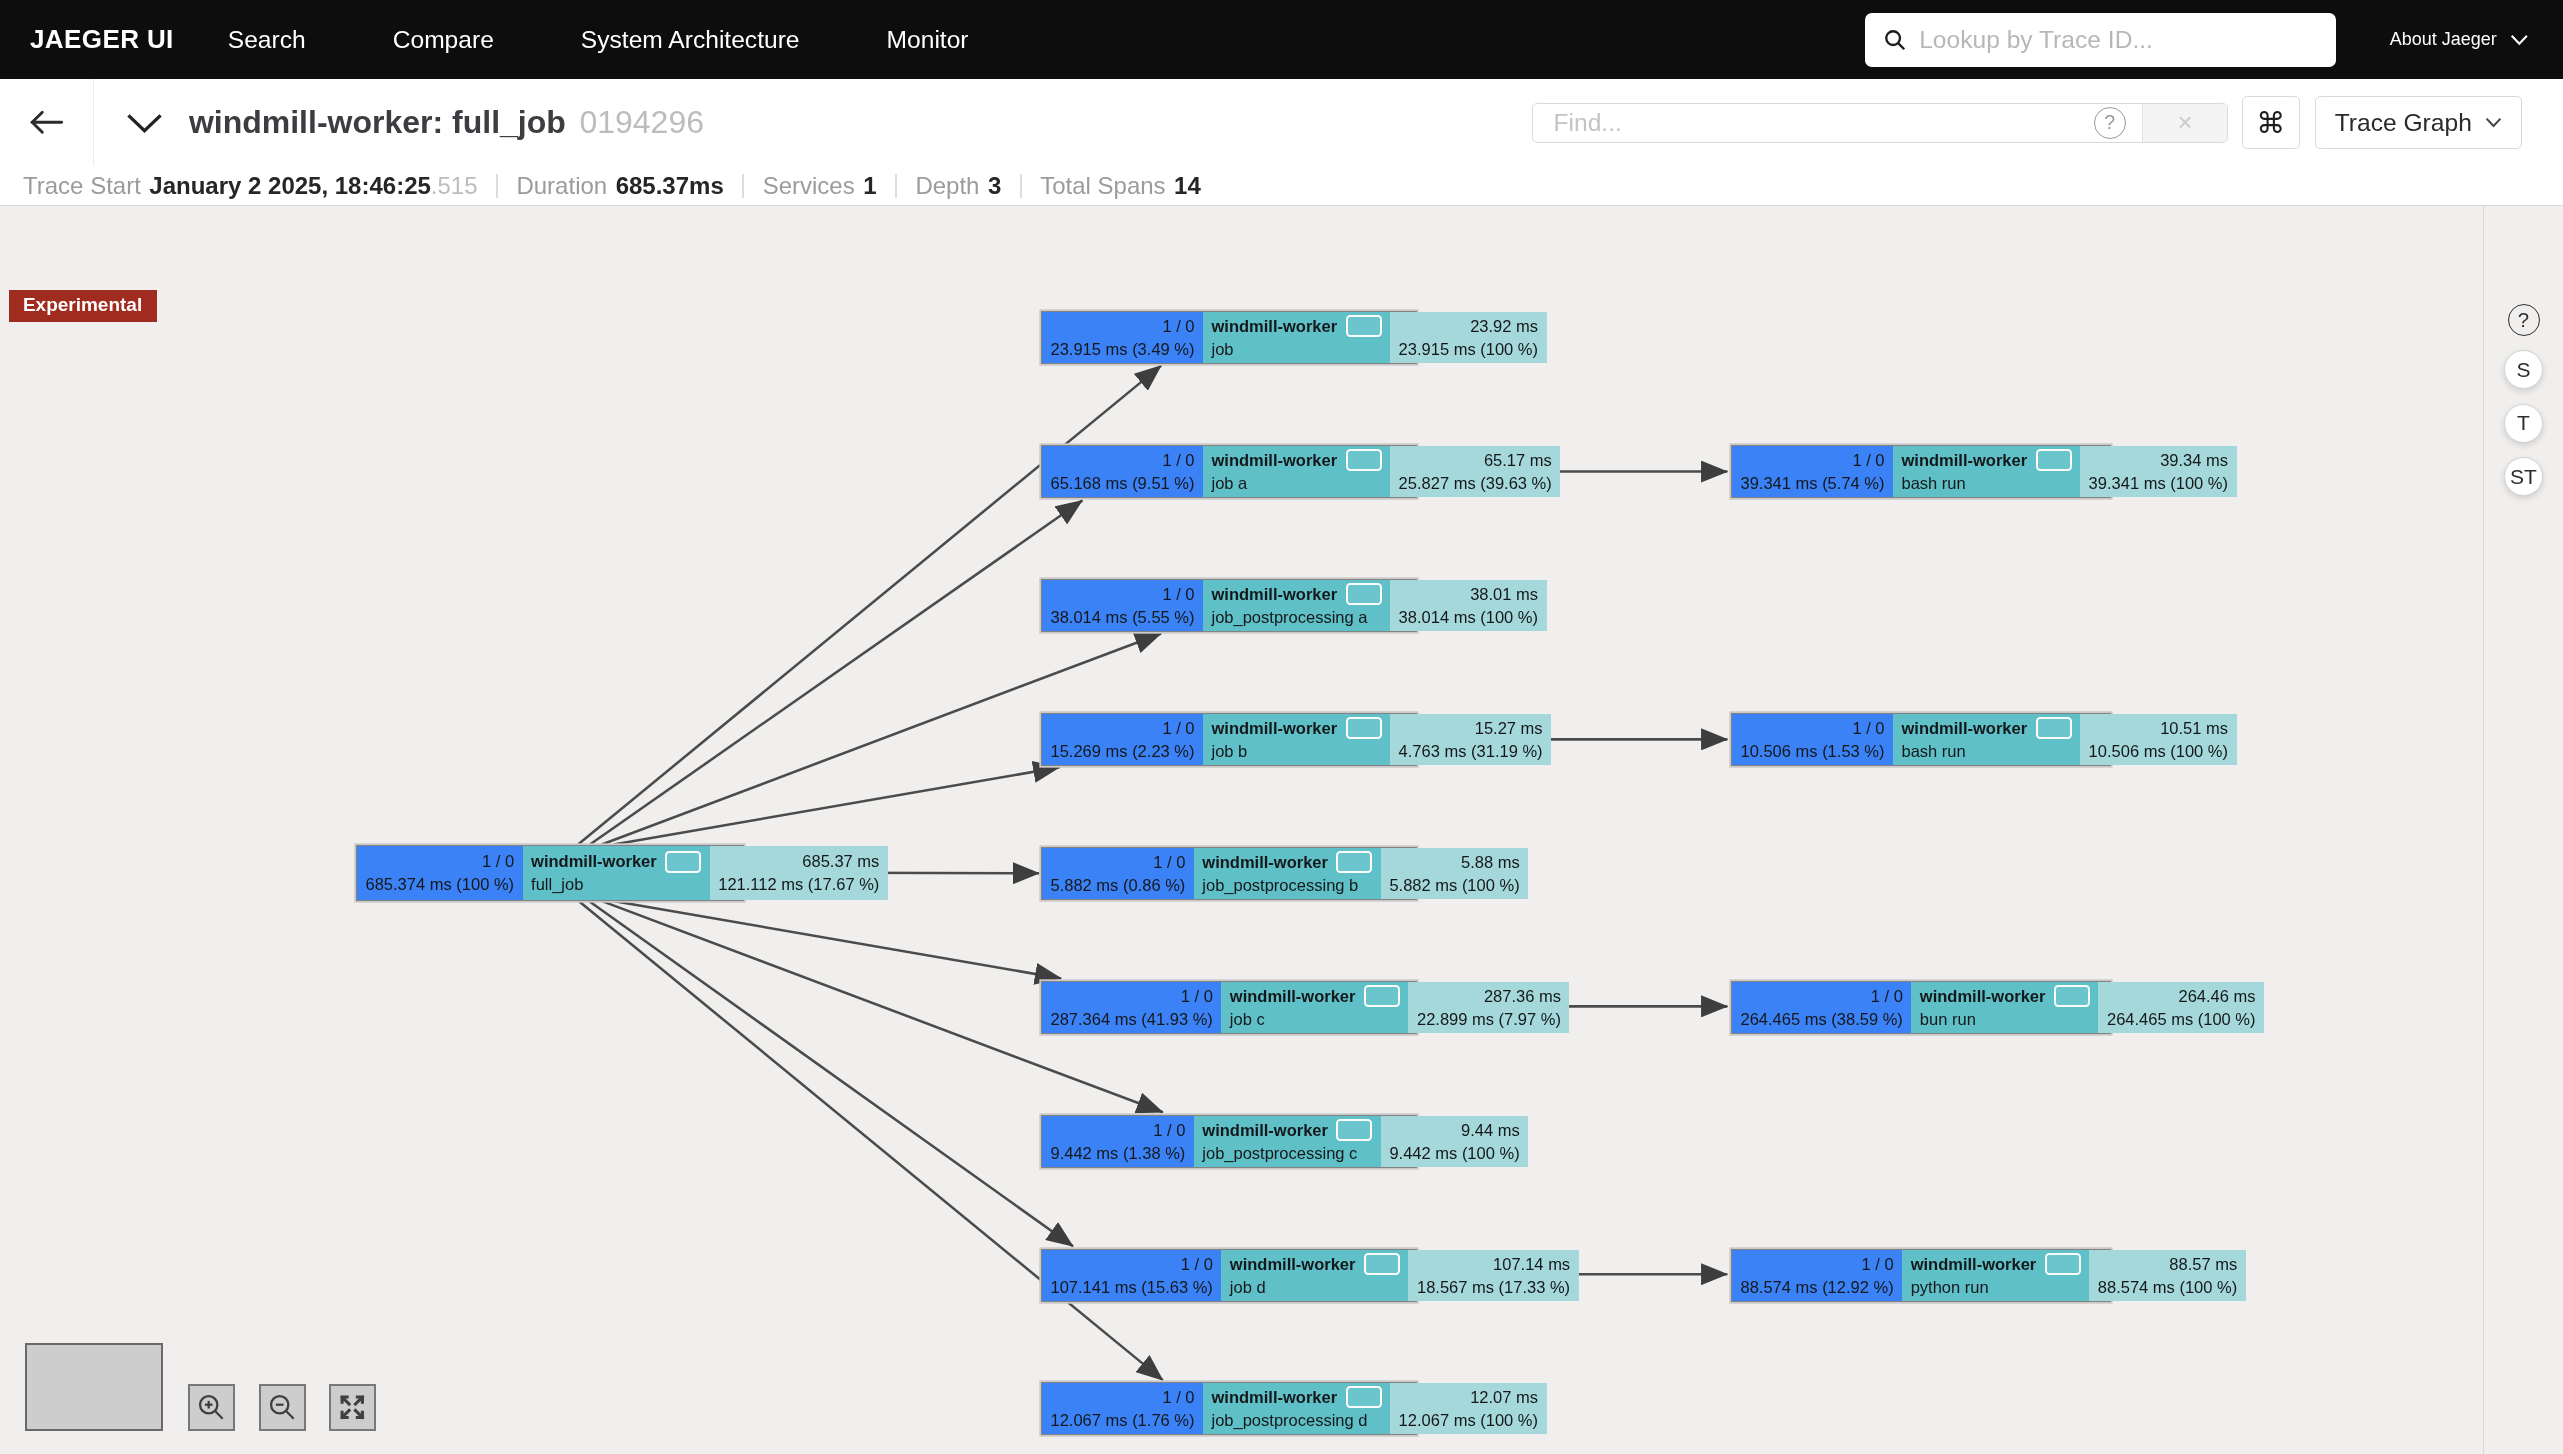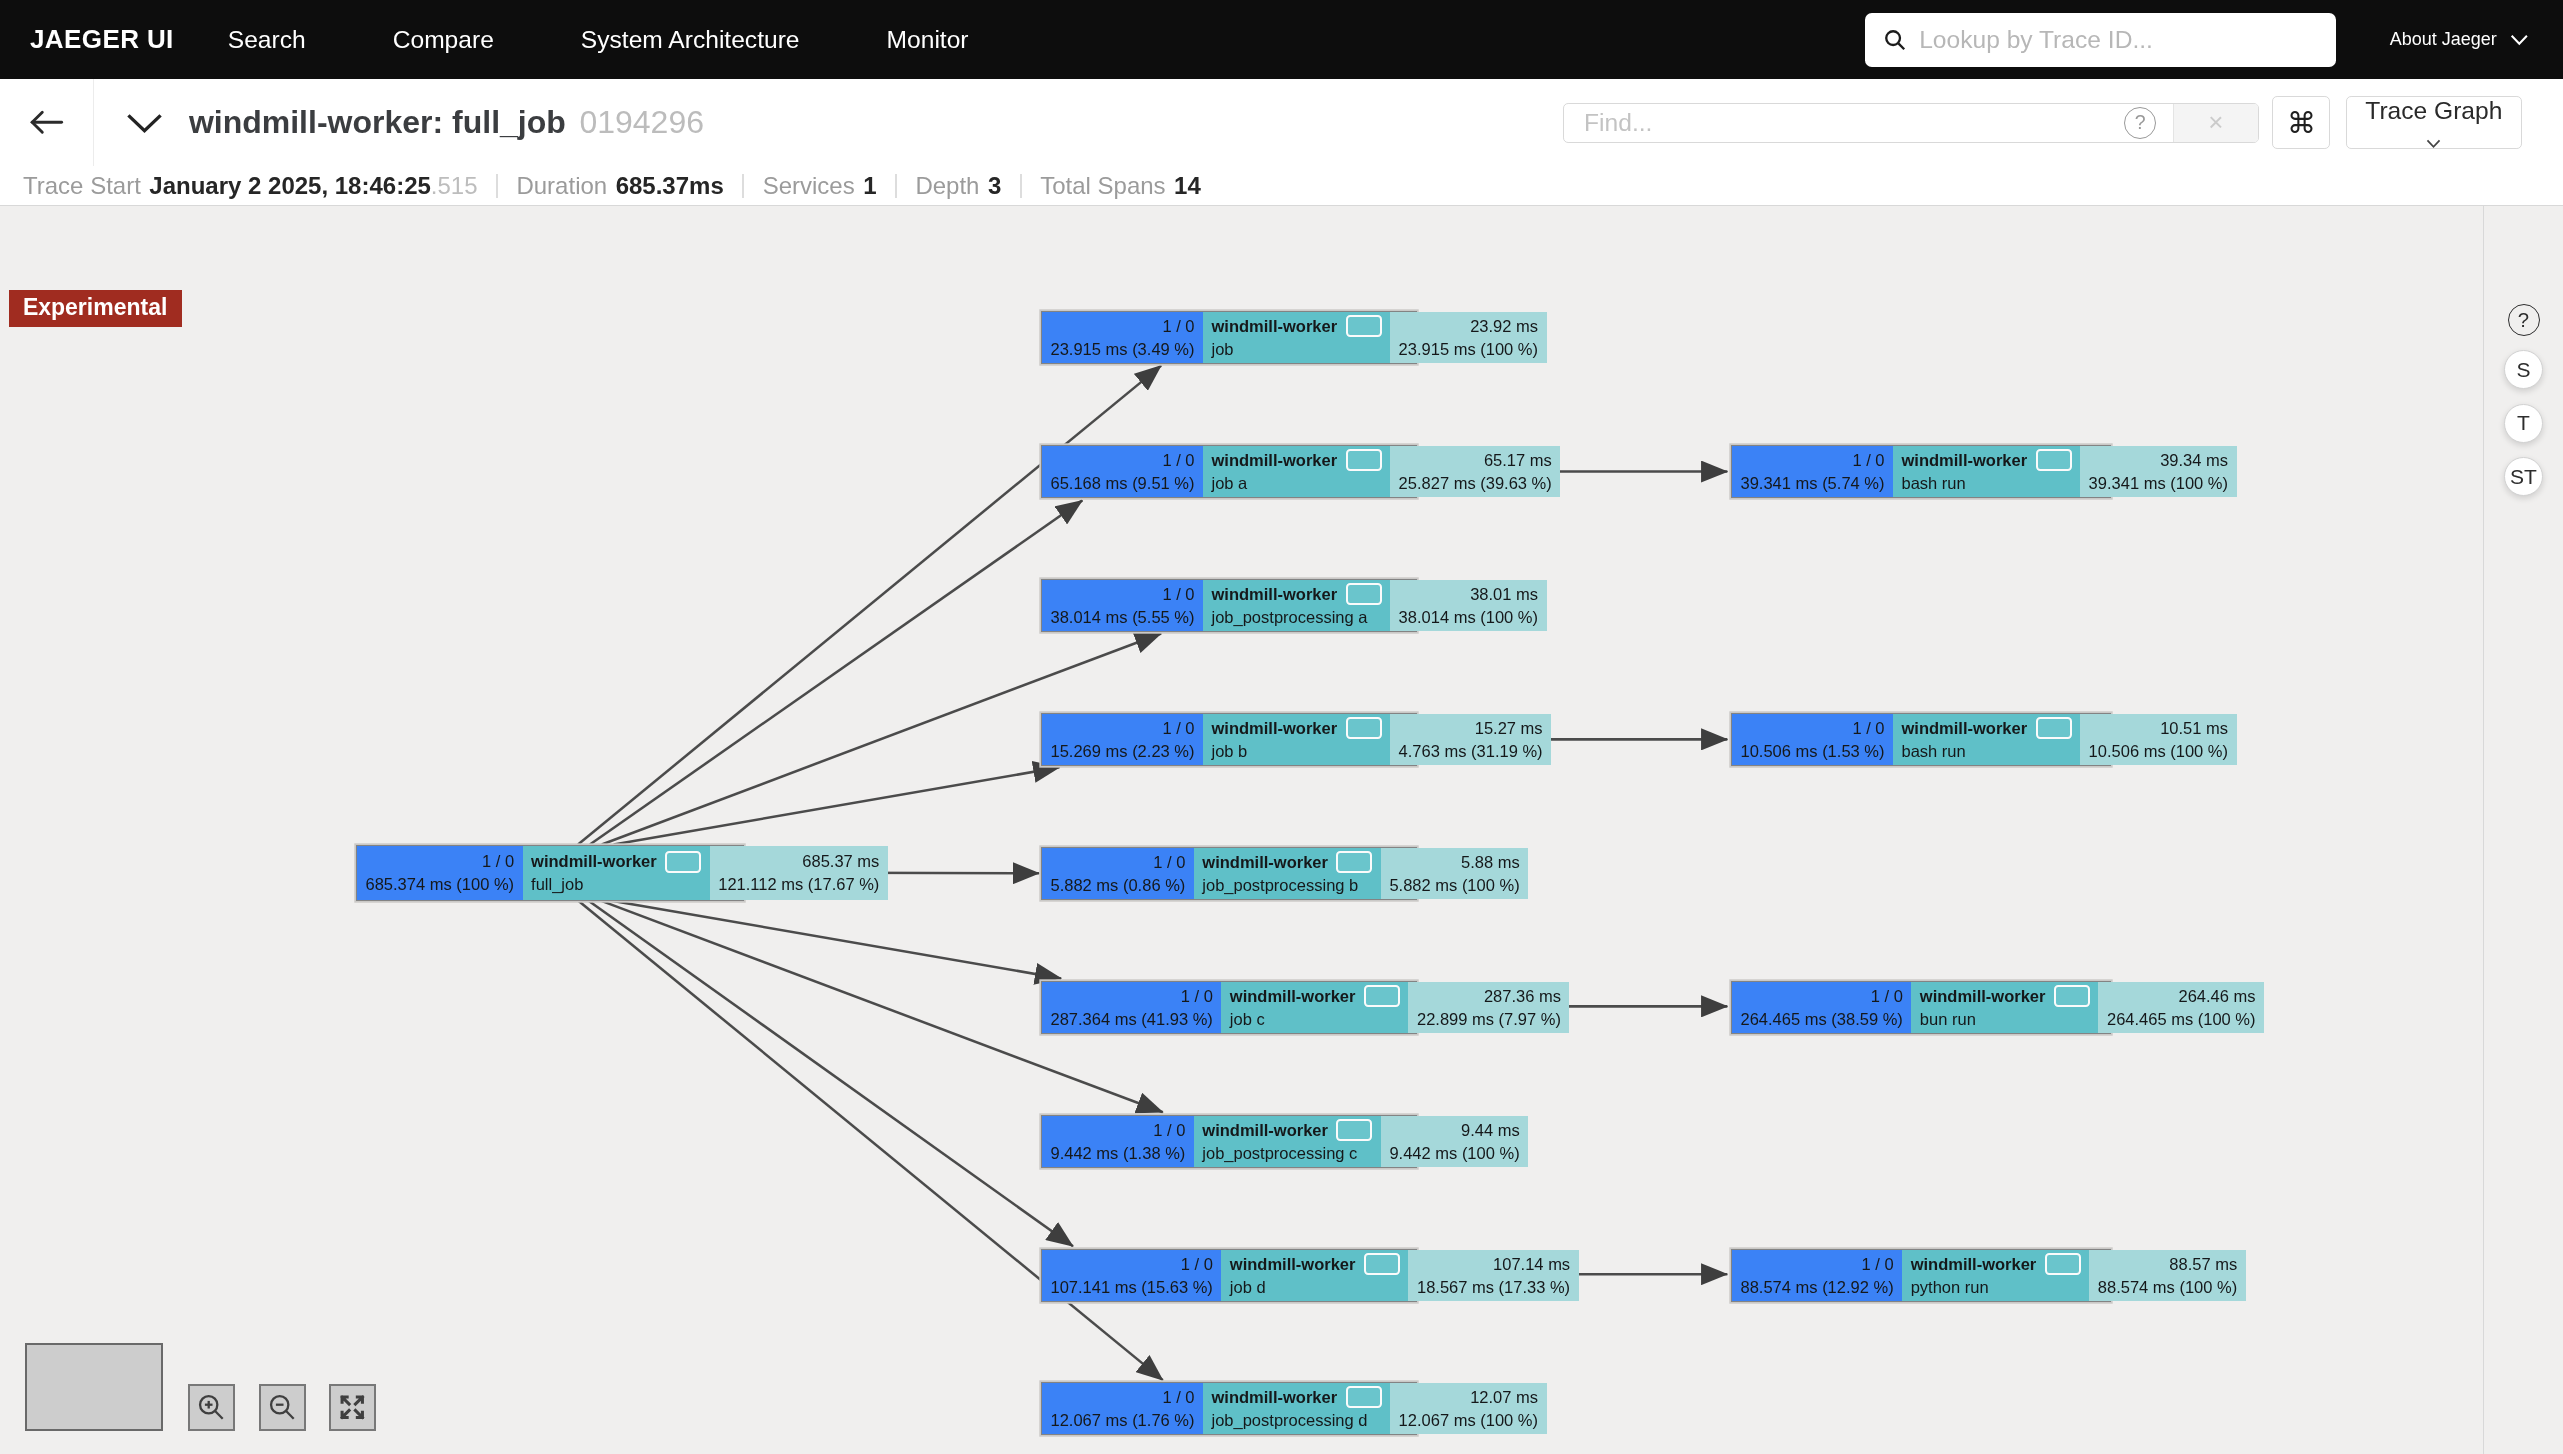--- a/index.html
+++ b/index.html
@@ -32,34 +32,34 @@
     font-size:24.6px; color:#c3c3c3; }
   .find-help { width:65px; display:flex; align-items:center; justify-content:center; }
   .qcircle { width:32px; height:32px; border:1.7px solid #999; border-radius:50%;
     display:flex; align-items:center; justify-content:center; font-size:19.5px; color:#999; }
   .find-clear { width:85px; background:#f4f4f4; border-left:1.7px solid #e4e4e4;
     display:flex; align-items:center; justify-content:center; font-size:26px; color:#cbcbcb;
     border-radius:0 3.4px 3.4px 0; }
   .cmd-btn { width:58px; height:53px; border:1.7px solid #d9d9d9; border-radius:5.1px; margin-left:13.6px;
     display:flex; align-items:center; justify-content:center; font-size:29px; color:#1f1f1f; cursor:pointer; }
   .view-btn { height:53px; border:1.7px solid #d9d9d9; border-radius:5.1px; margin-left:15.3px;
-    display:flex; align-items:center; padding:0 18.6px; gap:13.6px; font-size:24.6px; color:#2a2a2a; cursor:pointer;flex-direction:column; }
+    display:flex; align-items:center; padding:0 18.6px; gap:13.6px; font-size:24.6px; color:#2a2a2a; cursor:pointer; }
 
   
   .metabar { height:40px; background:#fff; border-bottom:1.7px solid #d8d8d8; display:flex;
     align-items:center; padding-left:23px; font-size:24px; }
   .metabar .lbl { color:#9b9b9b; margin-right:8.5px; white-space:pre; }
   .metabar .val { color:#262626; font-weight:700; white-space:pre; }
   .metabar .suf { color:#bdbdbd; }
   .meta-div { width:1.7px; height:24px; background:#ddd; margin:0 18.6px; }
 
   
   .canvas { position:relative; width:2563px; height:1249px; background:#f0efee; overflow:hidden; }
   .badge { position:absolute; left:8.5px; top:84px; background:#a02c20; color:#fff;
-    font-size:23px; font-weight:600; padding:4.2px 14.4px 6px;text-align:right; }
+    font-size:19px; font-weight:600; padding:4.2px 14.4px 6px;text-align:right; }
   #edges { position:absolute; left:0; top:0; }
 
   .gnode { position:absolute; display:flex; border:1.7px solid #838383;
     box-shadow:0 0 0 1.7px #cac9c7; cursor:pointer; font-size:16.5px; color:#15181a; }
   .gnode .cell { display:flex; flex-direction:column; justify-content:center; padding:2.5px 8.5px; }
   .gnode .cell > div { line-height:23px; white-space:nowrap; }
   .cell.cl { flex:0 0 32%; background:#3b82f6; text-align:right; }
   .cell.cm { flex:0 0 37%; background:#5fc0c8; text-align:left; }
   .cell.cr { flex:0 0 31%; background:#a5d8da; text-align:right; }
   .svcrow { display:flex; align-items:center; gap:8.5px; }

